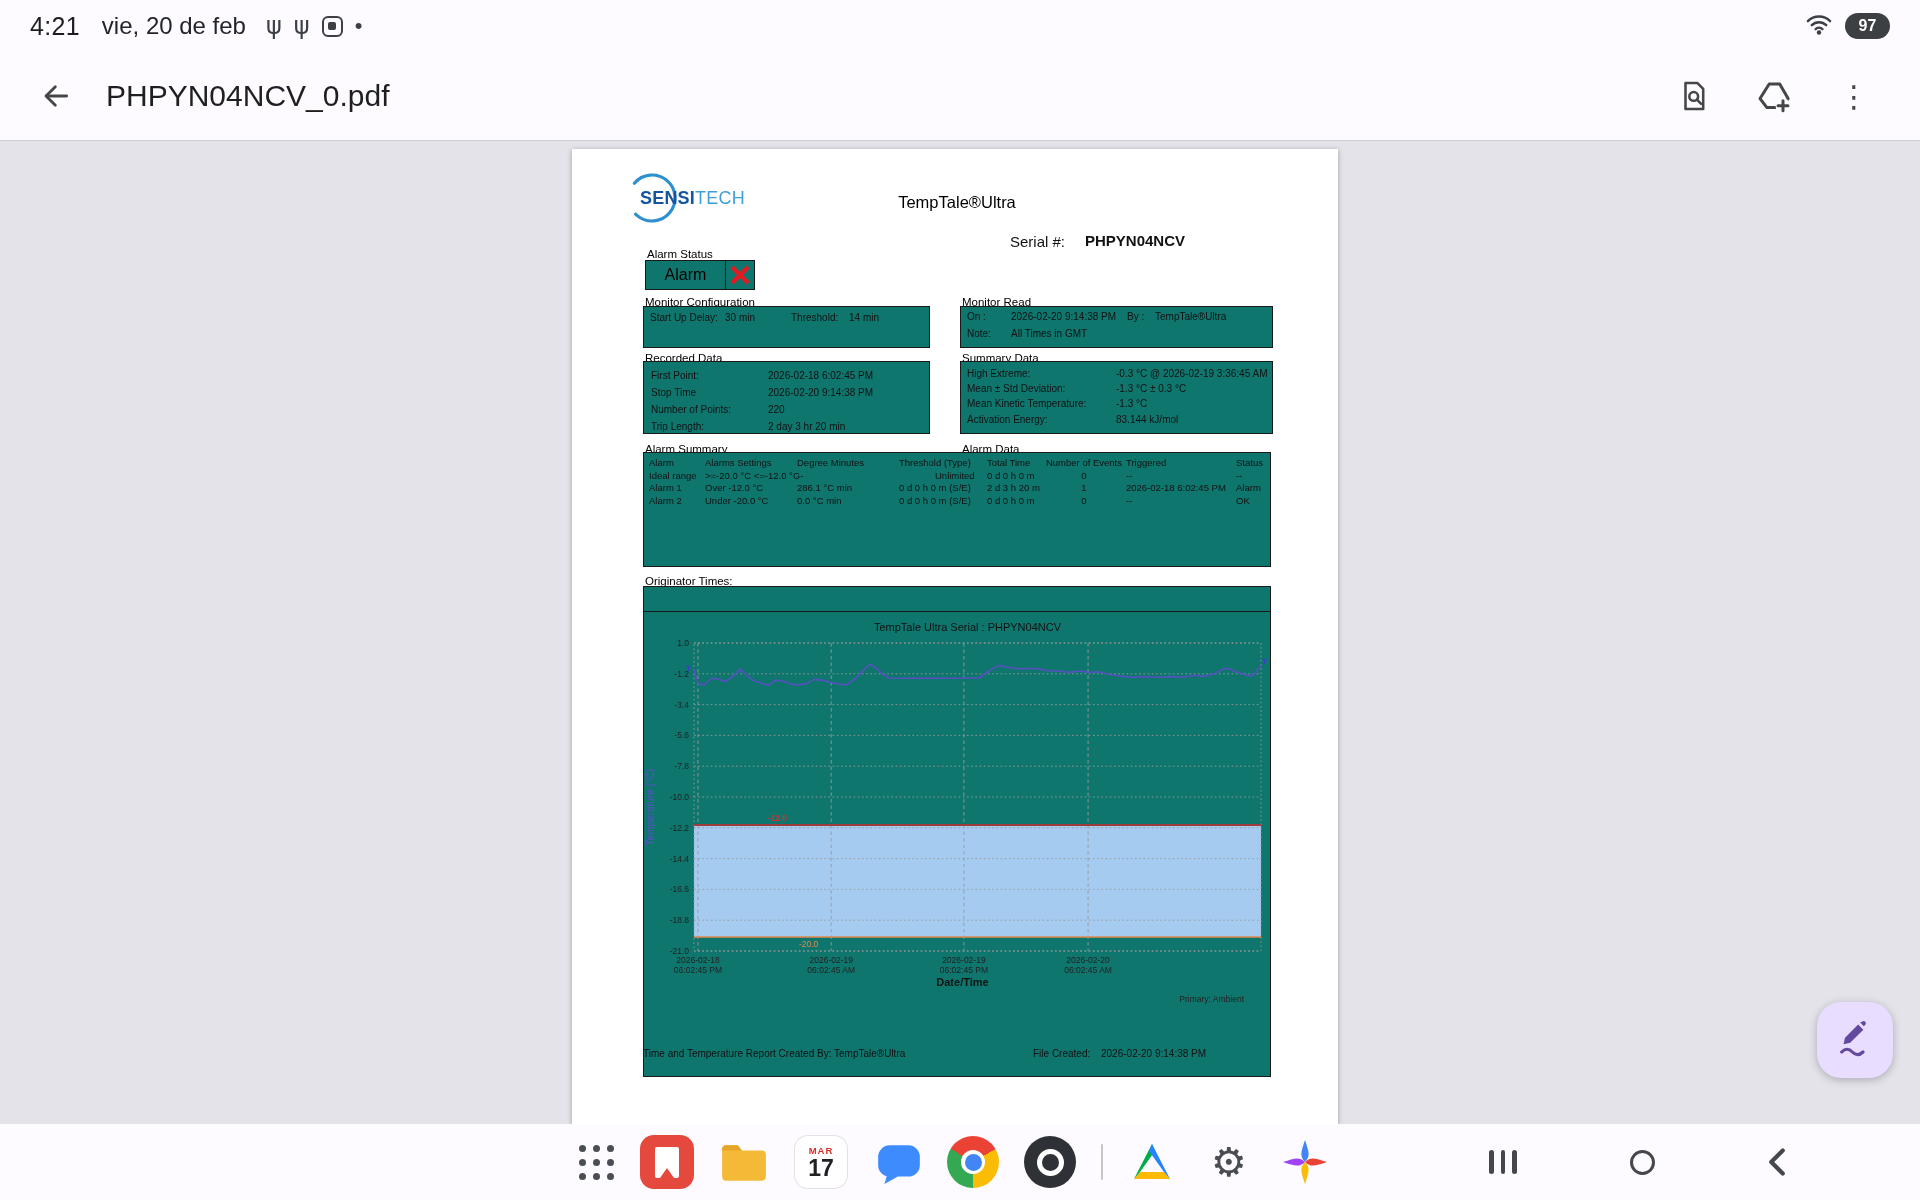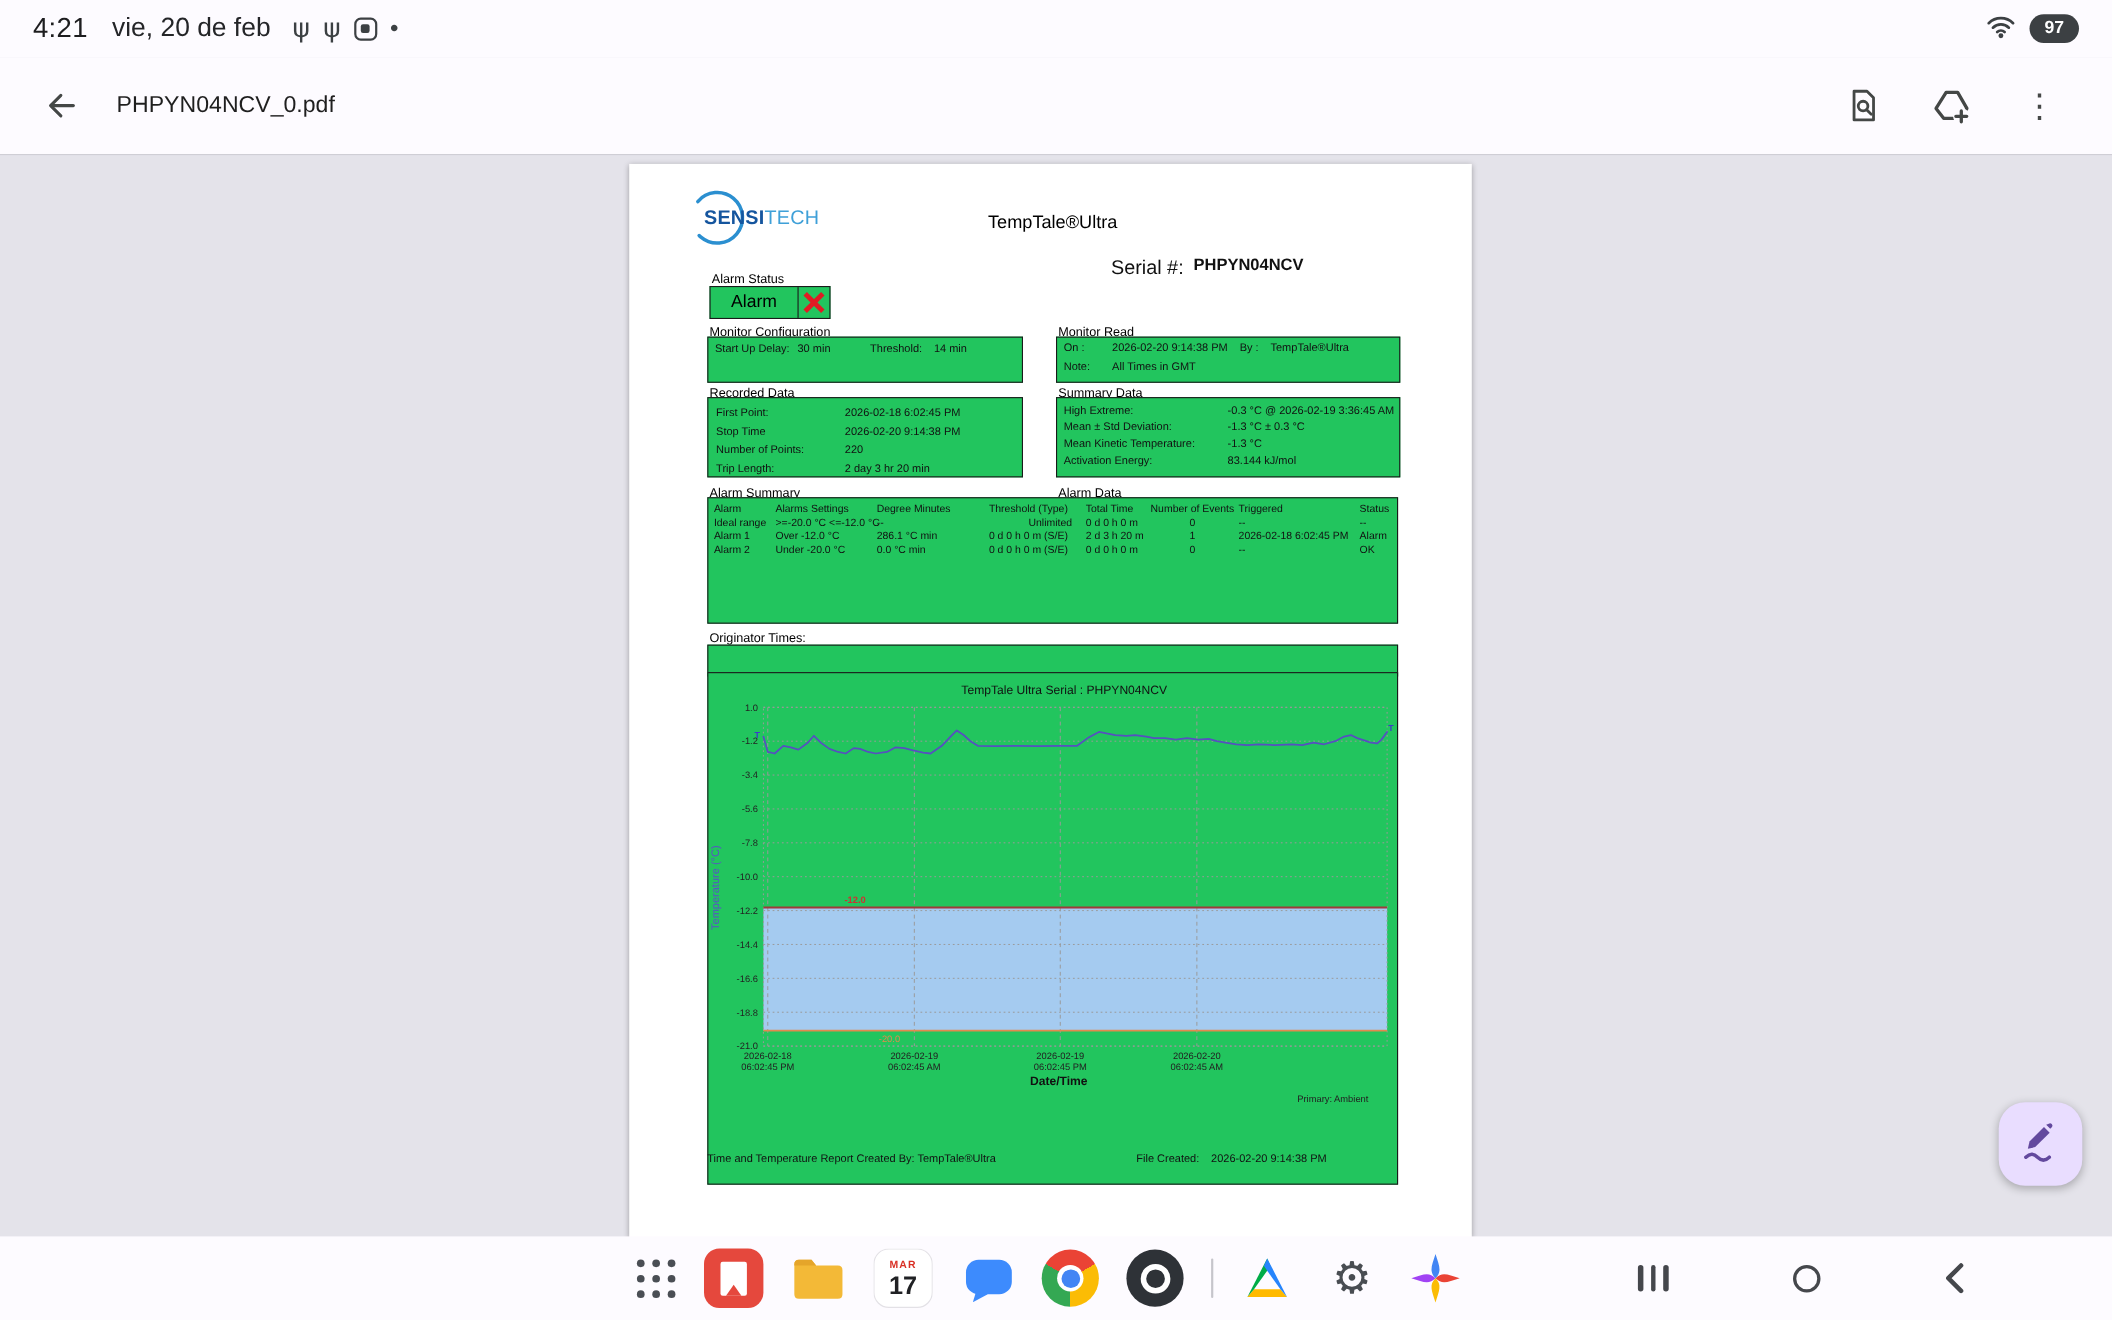--- a/index.html
+++ b/index.html
@@ -19,44 +19,44 @@
     transform:translate(-50%,-50%); background:#3c4043; border-radius:2px; }
   .sb-dot { font-size:22px; line-height:1; }
   .sb-right { margin-left:auto; display:flex; align-items:center; gap:12px; }
   .battery-pill { min-width:45px; height:26px; border-radius:14px; background:#3c4043; color:#fff;
     font-size:16px; font-weight:700; display:flex; align-items:center; justify-content:center; padding:0 9px; }
 
   
   .app-bar { position:absolute; top:52px; left:0; width:1920px; height:88px; background:#fdfbff;
     display:flex; align-items:center; padding:0 34px; }
   .ab-back { width:44px; height:44px; display:flex; align-items:center; justify-content:center; cursor:pointer; }
-  .ab-title { font-size:21px; color:#1f1f1f; margin-left:28px; }
+  .ab-title { font-size:30px; color:#1f1f1f; margin-left:28px; }
   .ab-actions { margin-left:auto; display:flex; align-items:center; gap:44px; padding-right:14px; }
   .ab-icon { width:36px; height:36px; display:flex; align-items:center; justify-content:center; cursor:pointer; }
   .dots-glyph { font-size:30px; color:#444746; font-family:"DejaVu Sans", sans-serif; }
 
   
   .viewer { position:absolute; top:140px; left:0; width:1920px; height:984px; background:#e4e3ea;
     border-top:1px solid #cfced5; }
   .pdf-page { position:absolute; left:572px; top:8px; width:766px; height:976px; background:#ffffff;
     box-shadow:0 1px 5px rgba(0,0,0,.3); color:#111; }
   .pdf-page * { position:absolute; }
 
   .logo-wrap { left:58px; top:22px; width:130px; height:58px; }
   .logo-arc { left:-4px; top:-4px; }
   .logo-text { left:10px; top:17px; font-size:18px; font-weight:700; letter-spacing:.2px; white-space:nowrap; }
   .logo-sensi { position:static; color:#15559e; }
   .logo-tech { position:static; color:#3fa0d8; font-weight:400; }
 
   .tt-title { left:280px; top:44px; width:210px; text-align:center; font-size:16.5px; color:#000; }
-  .serial-label { left:438px; top:84px; font-size:18px; }
+  .serial-label { left:438px; top:84px; font-size:15px; }
   .serial-value { left:513px; top:83px; font-size:15px; font-weight:700; }
 
   .sec-label { font-size:11.5px; color:#000; white-space:nowrap; }
-  .pbox { border:1.5px solid #1a1a1a; background:#22c55e; }
+  .pbox { border:1.5px solid #1a1a1a; background:#0f766e; }
   .pbox span { font-size:10px; white-space:nowrap; color:#111; }
 
   .alarm-label { left:75px; top:99px; }
   .alarm-box { left:73px; top:111px; width:110px; height:30px; display:flex; }
   .alarm-box .acell { position:static; flex:1; display:flex; align-items:center; justify-content:center;
     font-size:16px; color:#000; }
   .alarm-box .xcell { position:static; width:29px; border-left:1.5px solid #1a1a1a;
     display:flex; align-items:center; justify-content:center; }
 
   .mc-label { left:73px; top:147px; }

